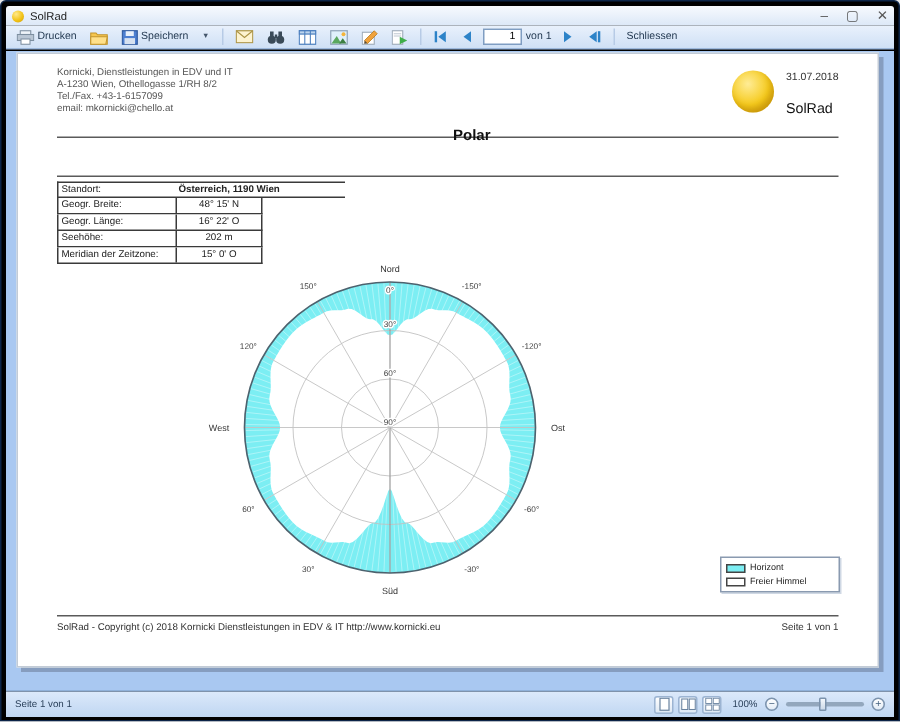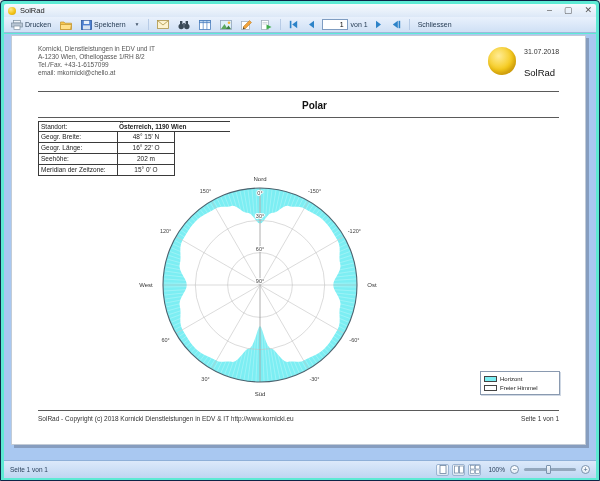--- a/index.html
+++ b/index.html
@@ -1,17 +1,17 @@
 <!DOCTYPE html>
 <html><head>
 <meta charset="utf-8">
 <style>
   html,body{margin:0;padding:0;background:#e8e8e8;font-family:"Liberation Sans",sans-serif;}
   *{box-sizing:border-box;}
-  .window{position:relative;width:600px;height:481px;background:#5eead4;border:1px solid #0d2548;border-radius:4px 4px 0 0;overflow:hidden;}
+  .window{position:relative;width:600px;height:481px;background:#000000;border:1px solid #0d2548;border-radius:4px 4px 0 0;overflow:hidden;}
   
   .titlebar{position:absolute;left:3px;top:3px;right:3px;height:13px;background:linear-gradient(#f7fafe,#dcE8f7);border-radius:2px 2px 0 0;display:flex;align-items:center;padding:0 4px;font-size:7.5px;color:#222;}
   .app-ball{width:8px;height:8px;border-radius:50%;background:radial-gradient(circle at 35% 30%,#ffe98a,#f2c318 55%,#cf9d08);margin-right:4px;flex:0 0 auto;}
   .win-controls{margin-left:auto;display:flex;gap:12px;align-items:center;color:#555;font-size:9px;line-height:9px;}
   .win-controls span{cursor:default;}
   
   .toolbar{position:absolute;left:3px;top:16px;right:3px;height:16px;background:linear-gradient(#e9f1fc,#cfe0f5);border-bottom:1px solid #9db9dd;display:flex;align-items:center;padding:0 4px;gap:3px;font-size:7px;color:#243a52;}
   .tbtn{display:flex;align-items:center;gap:2px;padding:1px 3px;border-radius:2px;background:transparent;border:none;font-size:7px;color:#243a52;font-family:inherit;cursor:default;white-space:nowrap;}
   .tbtn svg{display:block;}
   .tsep{width:1px;height:11px;background:#b7cbe6;margin:0 2px;}
@@ -19,21 +19,21 @@
   .caret{font-size:5px;color:#44566b;line-height:5px;}
   
   .preview{position:absolute;left:3px;top:33px;right:3px;top:33px;height:426px;background:#a9c8f1;overflow:hidden;}
   .page{position:absolute;left:7px;top:1px;width:575px;height:410px;background:#fff;border:1px solid #c2cbd6;box-shadow:3px 3px 0 rgba(90,105,130,.45);}
   
   .company{position:absolute;left:26px;top:9px;font-size:6.5px;line-height:8px;color:#555;}
   .logo-ball{position:absolute;left:476px;top:11px;width:28px;height:28px;border-radius:50%;background:radial-gradient(circle at 38% 32%,#ffec96,#f5ca1c 55%,#d8a309);box-shadow:inset -2px -3px 4px rgba(160,110,0,.4);}
   .rdate{position:absolute;left:512px;top:12px;font-size:7px;color:#333;}
   .rprod{position:absolute;left:512px;top:31px;font-size:9.5px;color:#111;}
   .hrule{position:absolute;left:26px;right:26px;height:0;border-top:1px solid #5a5a5a;}
-  .rtitle{position:absolute;left:0;right:0;top:64px;text-align:center;font-size:10px;font-weight:bold;color:#111;padding-left:32px;}
+  .rtitle{position:absolute;left:0;right:0;top:49px;text-align:center;font-size:10px;font-weight:bold;color:#111;padding-left:32px;}
   
   .loc-table{position:absolute;left:26px;top:85px;font-size:6.5px;color:#222;}
   .loc-row{display:flex;height:11px;line-height:10px;border:1px solid #3a3a3a;border-top:none;background:#fff;width:137px;}
   .loc-row.first{border-top:1px solid #3a3a3a;width:192px;border-right:none;}
   .loc-c1{width:78px;padding-left:2px;flex:0 0 auto;}
   .loc-row:not(.first) .loc-c2{flex:1;text-align:center;border-left:1px solid #3a3a3a;}
   .loc-row.first .loc-c2{font-weight:bold;padding-left:2px;}
   
   .chart-wrap{position:absolute;left:108px;top:132px;width:280px;height:245px;}
   svg text{font-family:"Liberation Sans",sans-serif;}

